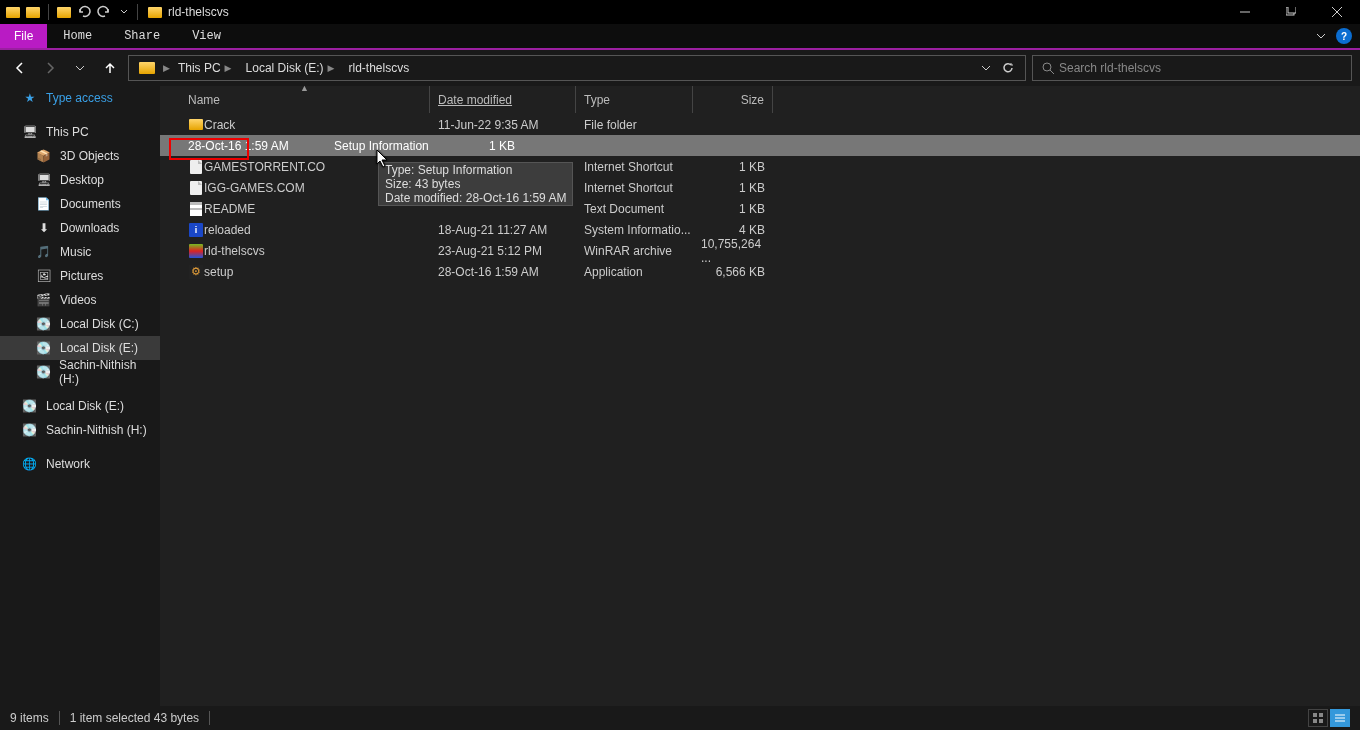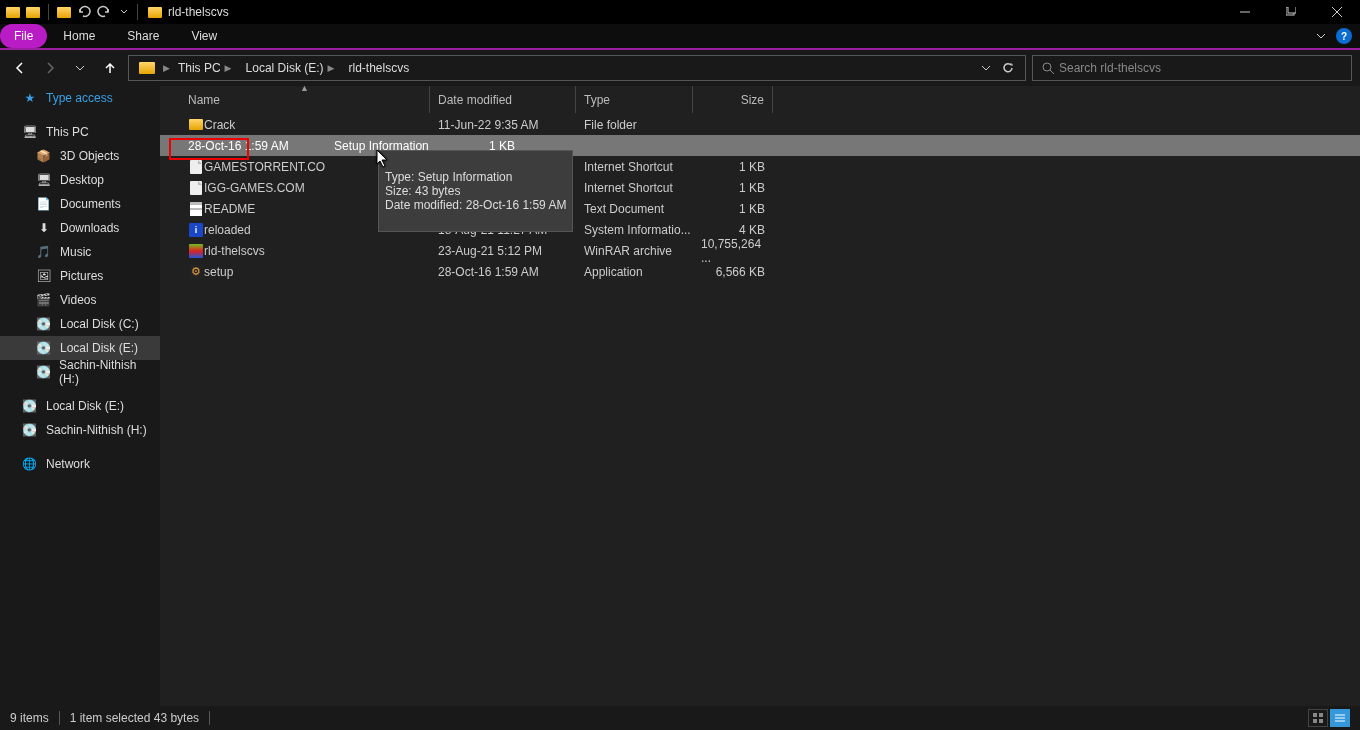--- a/index.html
+++ b/index.html
@@ -10,22 +10,22 @@
 .qat { display: flex; align-items: center; padding-left: 4px; gap: 2px; }
 .qat-icon { width: 18px; height: 18px; display: flex; align-items: center; justify-content: center; }
 .folder-yellow { width: 14px; height: 11px; background: linear-gradient(#ffd56b,#e6a400); border-radius: 1px; }
 .titlebar-sep { width: 1px; height: 16px; background: #444; margin: 0 4px; }
 .title-text { color: #ddd; margin-left: 6px; display: flex; align-items: center; gap: 6px; }
 .win-controls { margin-left: auto; display: flex; }
 .win-btn { width: 46px; height: 24px; display: flex; align-items: center; justify-content: center; color: #ccc; }
 
 
 .menubar { height: 26px; background: #0d0d0d; display: flex; align-items: stretch; border-bottom: 2px solid #9b1fa1; position: relative; }
-.file-tab { background: #b91bc4; color: #fff; padding: 0 14px; display: flex; align-items: center; border-radius: 12px; }
-.menu-item { color: #ddd; padding: 0 16px; display: flex; align-items: center; }
+.file-tab { background: #b91bc4; color: #fff; padding: 0 14px; display: flex; align-items: center; }
+.menu-item { color: #ddd; padding: 0 16px; display: flex; align-items: center; font-family: Liberation Mono, monospace; }
 .menu-right { margin-left: auto; display: flex; align-items: center; gap: 10px; padding-right: 8px; }
 .help-icon { width: 16px; height: 16px; border-radius: 50%; background: #0b6dd1; color: #fff; display: flex; align-items: center; justify-content: center; font-size: 10px; font-weight: bold; }
 
 
 .navbar { height: 36px; background: #191919; display: flex; align-items: center; padding: 0 8px; gap: 6px; }
 .nav-btn { width: 24px; height: 24px; display: flex; align-items: center; justify-content: center; color: #bbb; }
 .breadcrumb { flex: 1; height: 26px; border: 1px solid #555; background: #191919; display: flex; align-items: center; padding: 0 4px; gap: 2px; }
 .bc-seg { display: flex; align-items: center; padding: 0 6px; color: #ddd; gap: 4px; }
 .bc-chev { color: #888; font-size: 9px; }
 .bc-tools { margin-left: auto; display: flex; align-items: center; gap: 10px; padding-right: 6px; }
@@ -37,21 +37,21 @@
 .side-item { display: flex; align-items: center; gap: 8px; padding: 3px 10px 3px 22px; color: #ddd; height: 24px; }
 .side-item.selected { background: #3a3a3a; }
 .side-icon { width: 16px; height: 14px; display: flex; align-items: center; justify-content: center; }
 .side-spacer { height: 10px; }
 
 
 .filepane { flex: 1; background: #202020; position: relative; }
 .columns { display: flex; align-items: center; height: 28px; background: #202020; border-bottom: 1px solid #202020; padding-left: 20px; }
 .col { color: #bbb; border-right: 1px solid #444; padding: 0 8px; display: flex; align-items: center; height: 100%; }
 .col-name { width: 250px; position: relative; }
-.col-date { width: 146px; }
+.col-date { width: 146px; text-decoration: underline; }
 .col-type { width: 117px; }
 .col-size { width: 80px; justify-content: flex-end; }
 .sort-arrow { position: absolute; left: 50%; top: -3px; transform: translateX(-50%); color: #999; font-size: 9px; }
 
 .filerow { display: flex; align-items: center; height: 21px; padding-left: 20px; }
 .filerow.selected { background: #777; color: #fff; }
 .cell { padding: 0 8px; display: flex; align-items: center; }
 .cell-name { width: 250px; }
 .cell-date { width: 146px; }
 .cell-type { width: 117px; white-space: nowrap; overflow: hidden; text-overflow: ellipsis; }
@@ -61,21 +61,21 @@
 .icon-generic { width: 12px; height: 14px; background: #eee; border-radius: 1px; position: relative; }
 .icon-generic::after { content:''; position:absolute; top:0; right:0; border-left:4px solid #bbb; border-top:4px solid transparent; }
 .icon-rar { width: 14px; height: 14px; background: linear-gradient(#7b2,#d22 50%,#25d); border-radius: 1px; }
 .icon-txt { width: 12px; height: 14px; background: #fff; box-shadow: inset 0 3px #bbb, inset 0 6px #fff, inset 0 8px #bbb; }
 .icon-nfo { width: 14px; height: 14px; background: #1a47c7; border-radius: 1px; display:flex;align-items:center;justify-content:center;color:#fff;font-size:9px;font-weight:bold; }
 .icon-exe { width: 14px; height: 14px; background: #222; display:flex;align-items:center;justify-content:center;color:#e8a13a;font-size:11px; }
 
 .redbox { position: absolute; left: 169px; top: 138px; width: 80px; height: 22px; border: 2px solid #e00; pointer-events: none; }
 
 
-.tooltip { position: absolute; left: 378px; top: 150px; background: #3d3d3d; border: 1px solid #555; padding: 19px 6px; color: #ddd; line-height: 14px; z-index: 10; }
+.tooltip { position: absolute; left: 378px; top: 162px; background: #3d3d3d; border: 1px solid #555; padding: 0 6px; color: #ddd; line-height: 14px; z-index: 10; }
 
 
 .cursor { position: absolute; left: 376px; top: 149px; z-index: 20; font-size: 16px; color: #fff; filter: drop-shadow(0 0 1px #000); pointer-events: none; }
 
 
 .statusbar { position: absolute; bottom: 0; left: 0; right: 0; height: 24px; background: #191919; display: flex; align-items: center; padding: 0 10px; gap: 10px; color: #ccc; }
 .status-sep { width: 1px; height: 14px; background: #555; }
 .view-toggle { margin-left: auto; display: flex; gap: 2px; }
 .vt-btn { width: 20px; height: 18px; border: 1px solid #444; display: flex; align-items: center; justify-content: center; }
 .vt-btn.active { background: #3498db; border-color: #3498db; }

